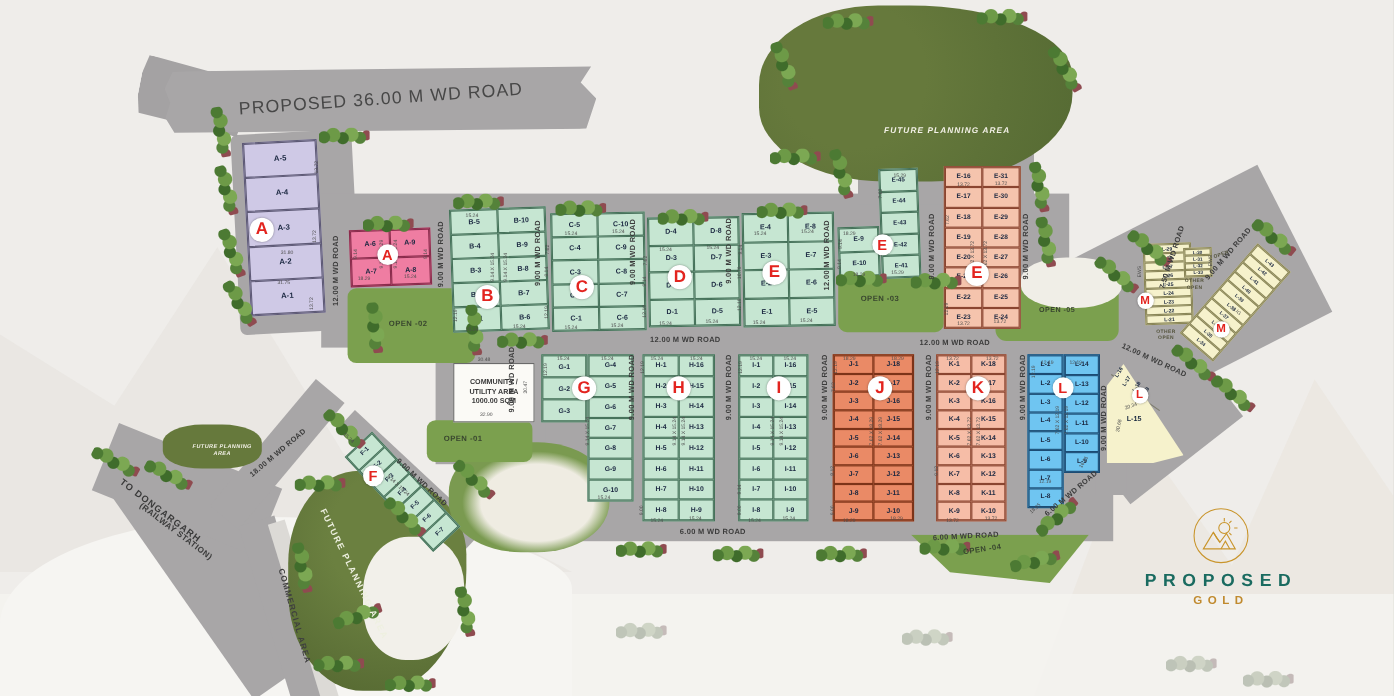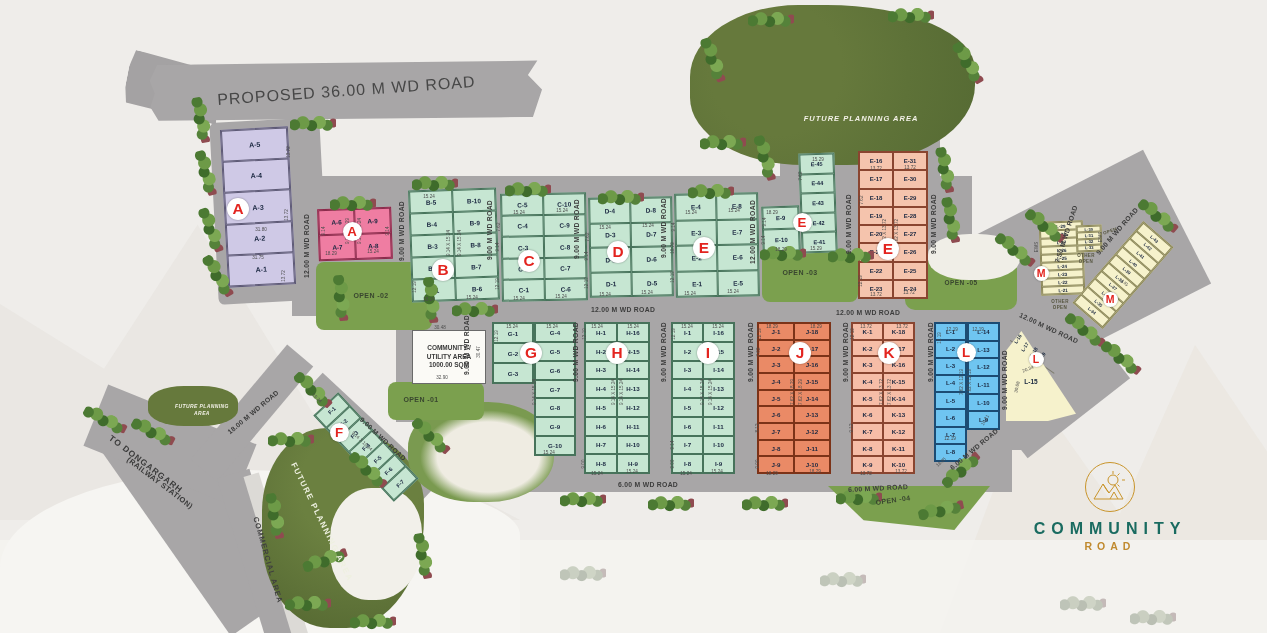--- a/index.html
+++ b/index.html
@@ -161,22 +161,22 @@
 
   <div id="logo">
     <div class="ring">
       <svg width="40" height="40" viewBox="0 0 40 40" fill="none" stroke="#c9952c" stroke-width="1">
         <circle cx="23" cy="13" r="5"></circle>
         <path d="M23 4v3 M32 13h3 M29.5 6.5l-2 2 M29.5 19.5l-2-2"></path>
         <path d="M4 32 L13 17 L19 26 L25 18 L33 32 Z"></path>
         <path d="M13 17 L16 22 L19 26 M20 32 L24 25 L28 32"></path>
       </svg>
     </div>
-    <div class="t1">COMMUNITY</div>
-    <div class="t2">ROAD</div>
+    <div class="t1">PROPOSED</div>
+    <div class="t2">GOLD</div>
   </div>
 <div class="block" style="left: 224px; top: 128px; width: 68px; height: 158px; background: rgb(207, 201, 230); transform: rotate(-3deg); z-index: 25; --stroke: #5e5a76;">
       <div class="bcol">
         <div class="cell" style="font-size: 7px;">A-5</div>
         <div class="cell" style="font-size: 7px;">A-4</div>
         <div class="cell" style="font-size: 7px;">A-3</div>
         <div class="cell" style="font-size: 7px;">A-2</div>
         <div class="cell" style="font-size: 7px;">A-1</div>
       </div>
     </div>

